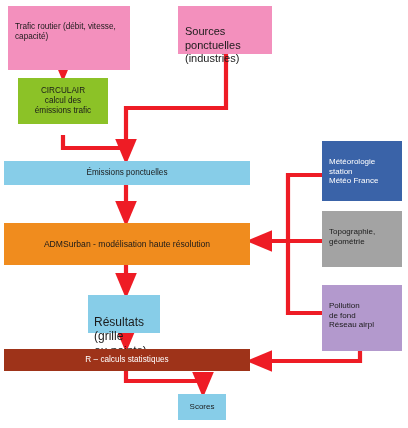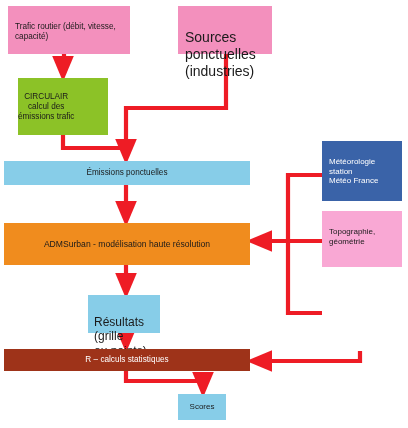--- a/index.html
+++ b/index.html
@@ -24,41 +24,41 @@
     line-height: 1.22;
     white-space: pre-line;
     z-index: 3;
   }
   .node-text {
     display: block;
     white-space: pre-line;
   }
   
   #node-trafic {
-    left: 8px; top: 6px; width: 122px; height: 48px;
+    left: 8px; top: 6px; width: 122px; height: 64px;
     background: #f390bd;
     padding: 6px 7px 0 7px;
     font-size: 8.2px;
     text-align: left;
   }
   #node-sources {
     left: 178px; top: 6px; width: 94px; height: 48px;
     background: #f390bd;
     padding: 6px 7px 0 7px;
-    font-size: 14px;
+    font-size: 11px;
     text-align: left;
   }
   #node-circulair {
-    left: 18px; top: 78px; width: 90px; height: 57px;
+    left: 18px; top: 78px; width: 90px; height: 46px;
     background: #8cc227;
     font-size: 8.2px;
     text-align: center;
     display: flex;
     align-items: center;
-    justify-content: flex-start;
+    justify-content: center;
   }
   #node-emissions {
     left: 4px; top: 161px; width: 246px; height: 24px;
     background: #87cde8;
     font-size: 8.2px;
     text-align: center;
     display: flex;
     align-items: center;
     justify-content: center;
   }
@@ -100,21 +100,21 @@
   #node-meteo {
     left: 322px; top: 141px; width: 80px; height: 60px;
     background: #3a63a8;
     color: #ffffff;
     padding: 6px 7px 0 7px;
     font-size: 8px;
     text-align: left;
   }
   #node-topo {
     left: 322px; top: 211px; width: 80px; height: 56px;
-    background: #f9a8d4;
+    background: #a3a3a3;
     padding: 6px 7px 0 7px;
     font-size: 8px;
     text-align: left;
   }
   #node-pollution {
     left: 322px; top: 285px; width: 80px; height: 66px;
     background: #b399cd;
     padding: 6px 7px 0 7px;
     font-size: 8px;
     text-align: left;
@@ -203,14 +203,19 @@
     <span class="node-text">Météorologie
 station
 Météo France</span>
   </div>
 
   <div class="node" id="node-topo">
     <span class="node-text">Topographie,
 géométrie</span>
   </div>
 
+  <div class="node" id="node-pollution">
+    <span class="node-text">Pollution
+de fond
+Réseau airpl</span>
+  </div>
 
 </div>
 
 </body></html>

